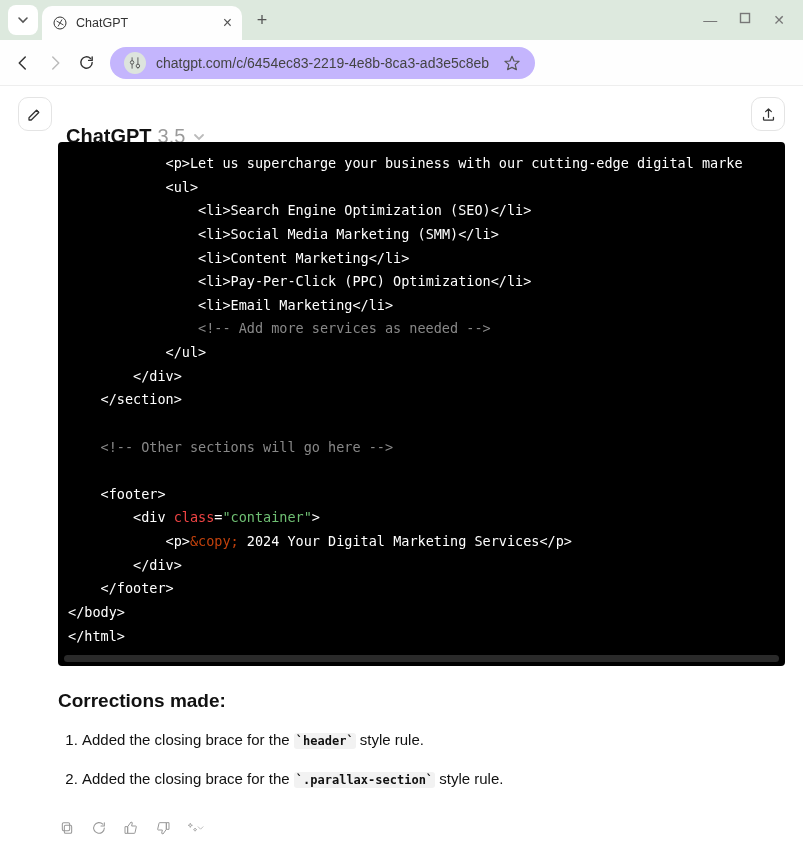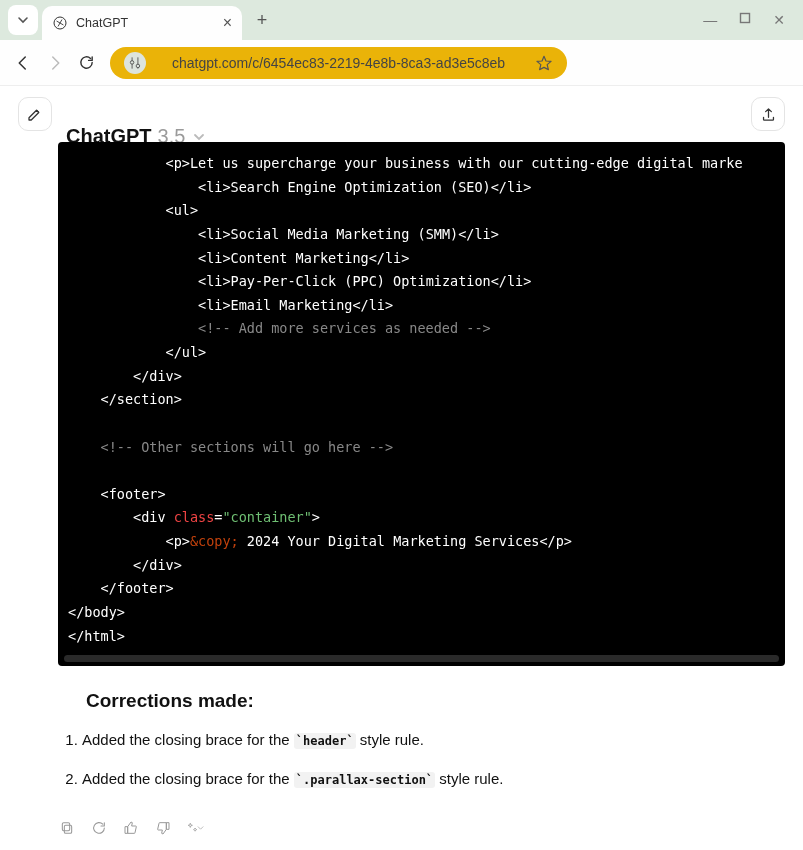--- a/index.html
+++ b/index.html
@@ -12,21 +12,21 @@
   .tab { background: #fefefe; height: 34px; border-radius: 10px 10px 0 0; display:flex; align-items:center; padding: 0 10px; margin-top:6px; min-width: 200px; font-size: 12.5px; color:#333; gap:8px; }
   .tab .favicon { width:16px; height:16px; display:flex; align-items:center; justify-content:center; }
   .tab .close { margin-left:auto; font-size:16px; color:#555; }
   .new-tab { width:32px; height:32px; display:flex; align-items:center; justify-content:center; font-size:18px; color:#555; margin-left:4px;}
   .window-controls { margin-left:auto; display:flex; gap:22px; padding-right:14px; color:#777;}
   .window-controls span { font-size:14px; }
 
   .url-bar-row { height: 46px; background:#fefefe; display:flex; align-items:center; padding:0 14px; gap:12px; border-bottom:1px solid #eee;}
   .nav-icon { width:20px; text-align:center; font-size:17px; color:#555; }
   .nav-icon.disabled { color:#bbb; }
-  .url-pill { flex:0 1 auto; background:#eab308; border-radius:20px; height:32px; display:flex; align-items:center; padding:0 14px; gap:26px; font-size:14px; color:#444; }
+  .url-pill { flex:0 1 auto; background:#c4b5fd; border-radius:20px; height:32px; display:flex; align-items:center; padding:0 14px; gap:10px; font-size:14px; color:#444; }
   .url-pill .site-badge { background:#dde4dd; border-radius:50%; width:22px; height:22px; display:flex; align-items:center; justify-content:center; font-size:11px; }
   .star { font-size:17px; color:#555; margin-left:4px;}
 
   
   .app-header { height:56px; display:flex; align-items:center; padding:0 18px; gap:14px; }
   .compose-btn { width:34px; height:34px; border:1px solid #e4e4e4; border-radius:10px; display:flex; align-items:center; justify-content:center; }
   .app-title { font-size:20px; font-weight:600; color:#111; display:flex; align-items:baseline; gap:6px;}
   .app-title .ver { color:#9a9a9a; font-weight:500;margin-top:44px; }
   .app-title .chev { color:#bbb; font-size:13px; margin-left:2px;}
   .share-btn { margin-left:auto; width:34px; height:34px; border:1px solid #e4e4e4; border-radius:10px; display:flex; align-items:center; justify-content:center; }
@@ -37,21 +37,21 @@
   .code-line { white-space: pre; }
   .code-scroll { position:absolute; left:6px; right:6px; bottom:4px; height:7px; background:#2a2a2a; border-radius:4px; }
 
   .hl-tag { color:#ffffff; }
   .hl-comment { color:#888; }
   .hl-attr { color:#ef4444; }
   .hl-str { color:#6fbf73; }
   .hl-ent { color:#c2410c; }
 
   .prose { padding: 24px 18px 10px 58px; color:#111; }
-  .prose h3 { font-size:19px; font-weight:700; margin-bottom:14px;margin-left:28px; }
+  .prose h3 { font-size:19px; font-weight:700; margin-bottom:14px; }
   .prose ol { padding-left: 24px; font-size:15px; line-height:1.9; }
   .prose li { margin-bottom:10px; }
   .inline-code { font-family:"Consolas","Menlo",monospace; background:#f2f2f2; padding:1px 2px; border-radius:3px; font-size:12px; font-weight:600;}
 
   .msg-actions { padding: 6px 18px 0 58px; display:flex; gap:14px; color:#999; align-items:center;}
   .msg-actions .ic { width:18px; height:18px; display:flex; align-items:center; justify-content:center;}
 
   svg { display:block; }
 </style>
 </head>
@@ -139,22 +139,22 @@
         <path d="M12 16V4M12 4l-4 4M12 4l4 4" stroke="#333" stroke-width="1.8" fill="none" stroke-linecap="round" stroke-linejoin="round"></path>
         <path d="M5 16v3a1 1 0 0 0 1 1h12a1 1 0 0 0 1-1v-3" stroke="#333" stroke-width="1.8" fill="none" stroke-linecap="round"></path>
       </svg>
   </div>
 </div>
 
 <div class="content">
 
   <div class="code-block">
 <div class="code-line"><span class="hl-tag">            &lt;p&gt;</span><span>Let us supercharge your business with our cutting-edge digital marke</span></div>
+<div class="code-line"><span class="hl-tag">            &lt;ul&gt;</span></div>
 <div class="code-line"><span class="hl-tag">                &lt;li&gt;</span><span>Search Engine Optimization (SEO)</span><span class="hl-tag">&lt;/li&gt;</span></div>
-<div class="code-line"><span class="hl-tag">            &lt;ul&gt;</span></div>
 <div class="code-line"><span class="hl-tag">                &lt;li&gt;</span><span>Social Media Marketing (SMM)</span><span class="hl-tag">&lt;/li&gt;</span></div>
 <div class="code-line"><span class="hl-tag">                &lt;li&gt;</span><span>Content Marketing</span><span class="hl-tag">&lt;/li&gt;</span></div>
 <div class="code-line"><span class="hl-tag">                &lt;li&gt;</span><span>Pay-Per-Click (PPC) Optimization</span><span class="hl-tag">&lt;/li&gt;</span></div>
 <div class="code-line"><span class="hl-tag">                &lt;li&gt;</span><span>Email Marketing</span><span class="hl-tag">&lt;/li&gt;</span></div>
 <div class="code-line"><span class="hl-comment">                &lt;!-- Add more services as needed --&gt;</span></div>
 <div class="code-line"><span class="hl-tag">            &lt;/ul&gt;</span></div>
 <div class="code-line"><span class="hl-tag">        &lt;/div&gt;</span></div>
 <div class="code-line"><span class="hl-tag">    &lt;/section&gt;</span></div>
 <div class="code-line"><span> </span></div>
 <div class="code-line"><span class="hl-comment">    &lt;!-- Other sections will go here --&gt;</span></div>

